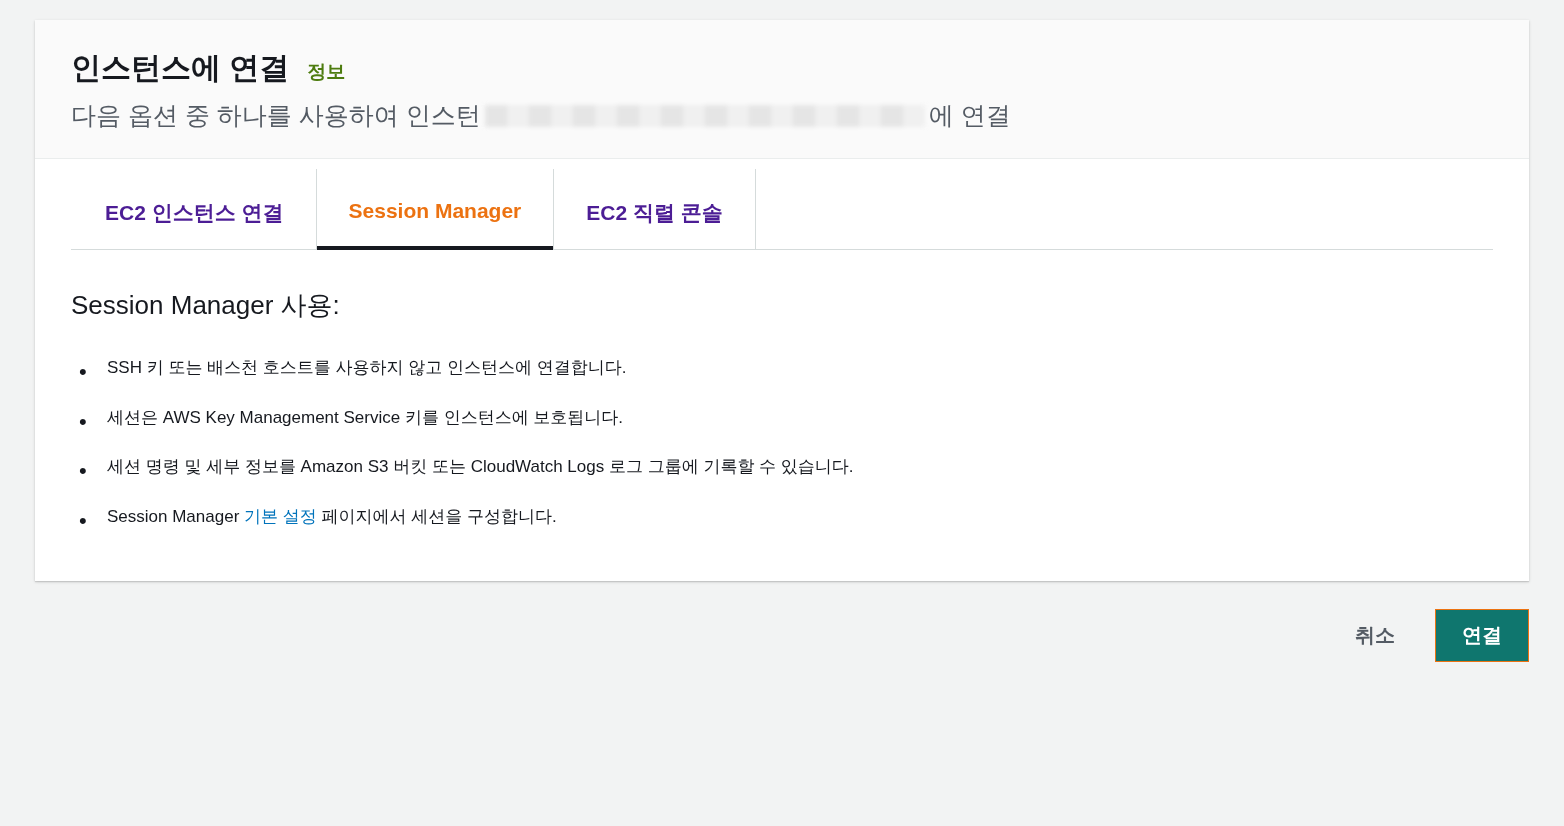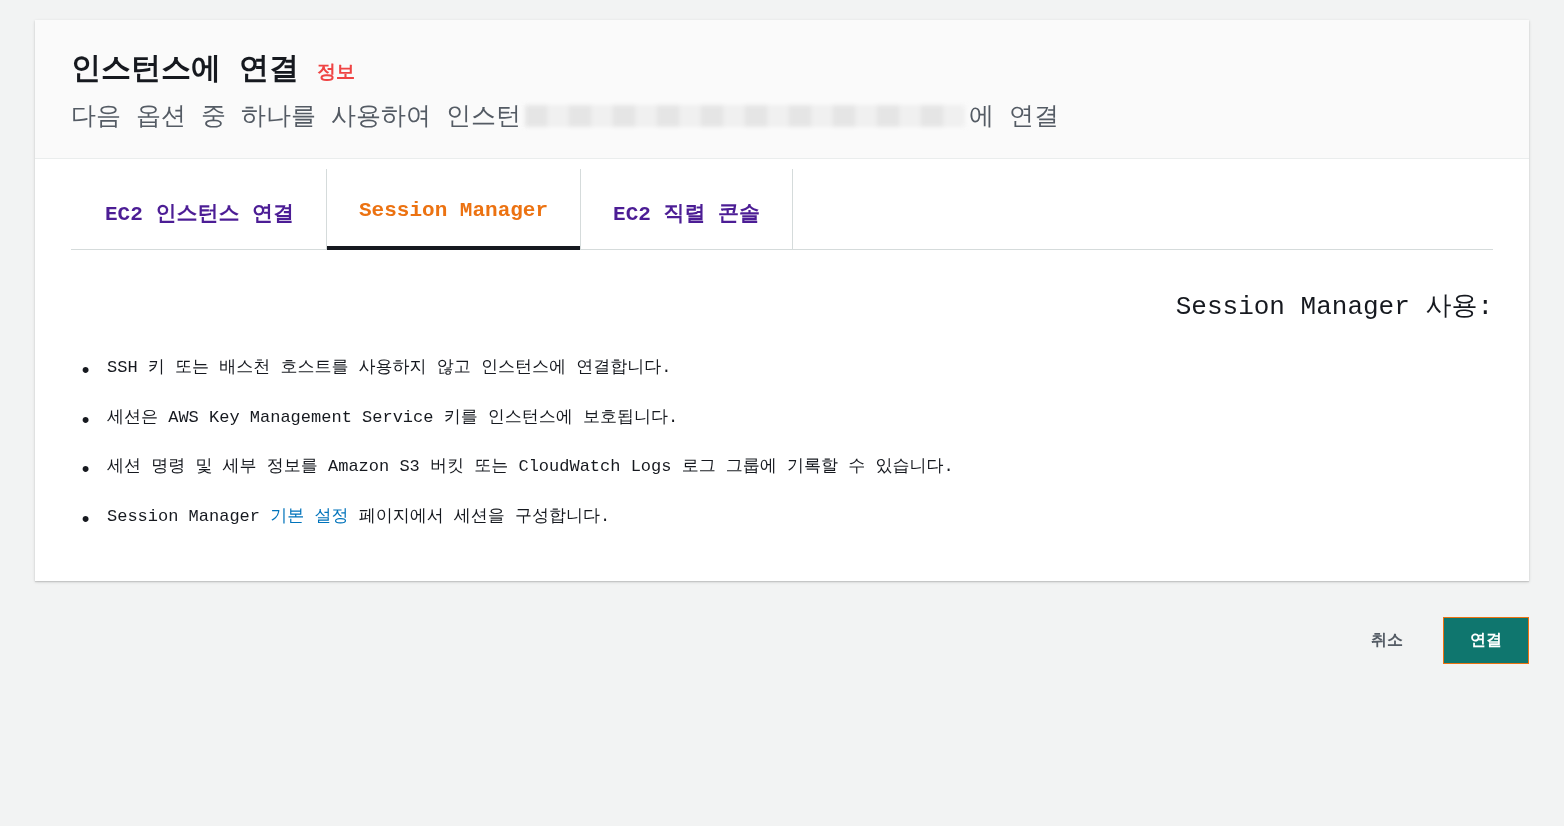--- a/index.html
+++ b/index.html
@@ -9,44 +9,43 @@
     }
     body {
       font-family: "Amazon Ember", "Helvetica Neue", Arial, sans-serif;
       background: #f2f3f3;
       padding: 0;
       width: 1564px;
       height: 826px;
     }
     .panel {
       background: #fff;
-      margin: 20px 35px 12px 35px;
+      margin: 20px 35px 4px 35px;
       box-shadow: 0 1px 1px rgba(0,0,0,0.1), 0 1px 3px rgba(0,0,0,0.15);
-      font-family: Liberation Mono, monospace;
     }
     .panel-header {
       background: #fafafa;
       padding: 28px 36px 26px 36px;
       border-bottom: 1px solid #eaeded;
     }
     .title-row {
       display: flex;
       align-items: baseline;
       gap: 18px;
       margin-bottom: 10px;
     }
     .page-title {
       font-size: 30px;
       font-weight: 700;
       color: #16191f;
     }
     .info-link {
       font-size: 19px;
       font-weight: 700;
-      color: #ef4444;
+      color: #4d7c0f;
       cursor: pointer;
     }
     .subtitle-row {
       display: flex;
       align-items: center;
       font-size: 25px;
       color: #545b64;
     }
     .redacted {
       display: inline-block;
@@ -94,21 +93,20 @@
       bottom: -1px;
       height: 4px;
       background: #16191f;
     }
     .content-heading {
       font-size: 26px;
       font-weight: 400;
       color: #16191f;
       margin-top: 38px;
       margin-bottom: 20px;
-      text-align: right;
     }
     .bullet-list {
       list-style: none;
       padding: 0;
     }
     .bullet-list li {
       font-size: 17px;
       color: #16191f;
       padding: 12px 0 12px 36px;
       position: relative;
@@ -124,21 +122,21 @@
       color: #0073bb;
       cursor: pointer;
     }
     .actions {
       display: flex;
       justify-content: flex-end;
       gap: 14px;
       padding: 24px 35px 0 35px;
     }
     .btn {
-      font-size: 16px;
+      font-size: 20px;
       font-weight: 700;
       padding: 12px 26px;
       cursor: pointer;
       border: none;
     }
     .btn-cancel {
       background: transparent;
       color: #545b64;
     }
     .btn-primary {

